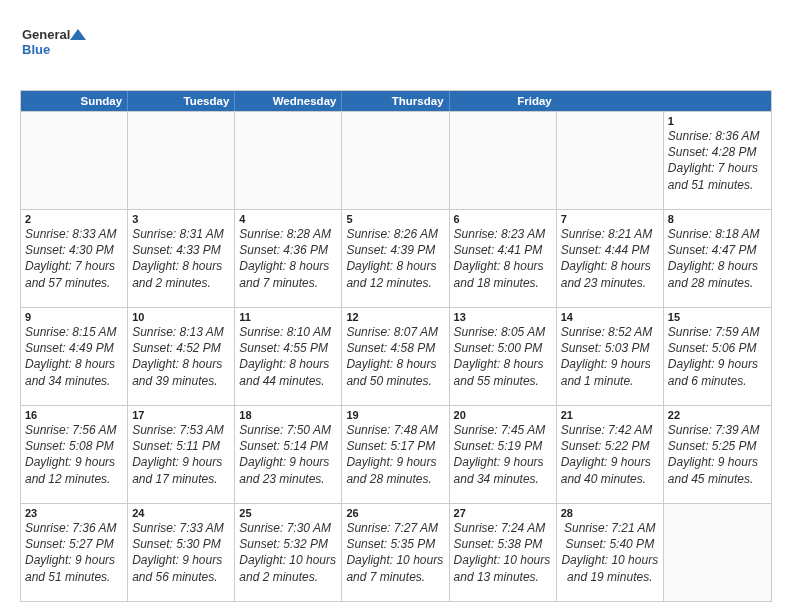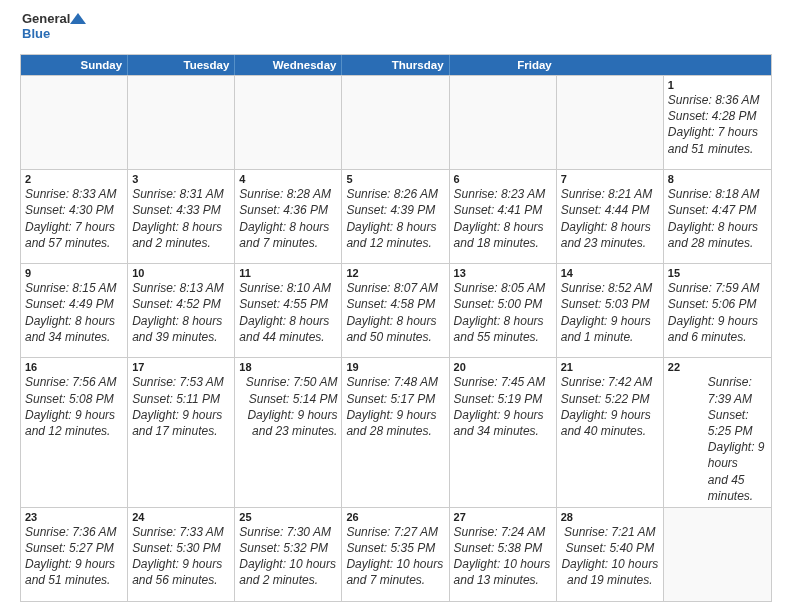--- a/index.html
+++ b/index.html
@@ -6,23 +6,24 @@
     body {
       width: 792px;
       height: 612px;
       font-family: Arial, sans-serif;
       background: #fff;
       overflow: hidden;
     }
     .page {
       width: 792px;
       height: 612px;
-      padding: 8px 20px 10px 20px;
+      padding: 24px 20px 10px 20px;
       display: flex;
       flex-direction: column;
+      gap: 20px;
     }
     .header {
       display: flex;
       justify-content: space-between;
       align-items: flex-start;
       margin-bottom: 8px;
     }
     .logo {
       display: flex;
       align-items: center;
@@ -249,21 +250,21 @@
           </div>
           <div class="cal-cell">
             <span class="day-num">17</span>
             <div class="cell-text" style="white-space: pre-line;">Sunrise: 7:53 AM
 Sunset: 5:11 PM
 Daylight: 9 hours
 and 17 minutes.</div>
           </div>
           <div class="cal-cell">
             <span class="day-num">18</span>
-            <div class="cell-text" style="white-space: pre-line; text-align: right;">Sunrise: 7:50 AM
+            <div class="cell-text" style="white-space: pre-line;">Sunrise: 7:50 AM
 Sunset: 5:14 PM
 Daylight: 9 hours
 and 23 minutes.</div>
           </div>
           <div class="cal-cell">
             <span class="day-num">19</span>
             <div class="cell-text" style="white-space: pre-line;">Sunrise: 7:48 AM
 Sunset: 5:17 PM
 Daylight: 9 hours
 and 28 minutes.</div>
@@ -277,21 +278,21 @@
           </div>
           <div class="cal-cell">
             <span class="day-num">21</span>
             <div class="cell-text" style="white-space: pre-line;">Sunrise: 7:42 AM
 Sunset: 5:22 PM
 Daylight: 9 hours
 and 40 minutes.</div>
           </div>
           <div class="cal-cell">
             <span class="day-num">22</span>
-            <div class="cell-text" style="white-space: pre-line; margin-left: 40px;">Sunrise: 7:39 AM
+            <div class="cell-text" style="white-space: pre-line;">Sunrise: 7:39 AM
 Sunset: 5:25 PM
 Daylight: 9 hours
 and 45 minutes.</div>
           </div>
         </div>
         <div class="cal-row">
           <div class="cal-cell">
             <span class="day-num">23</span>
             <div class="cell-text" style="white-space: pre-line;">Sunrise: 7:36 AM
 Sunset: 5:27 PM

